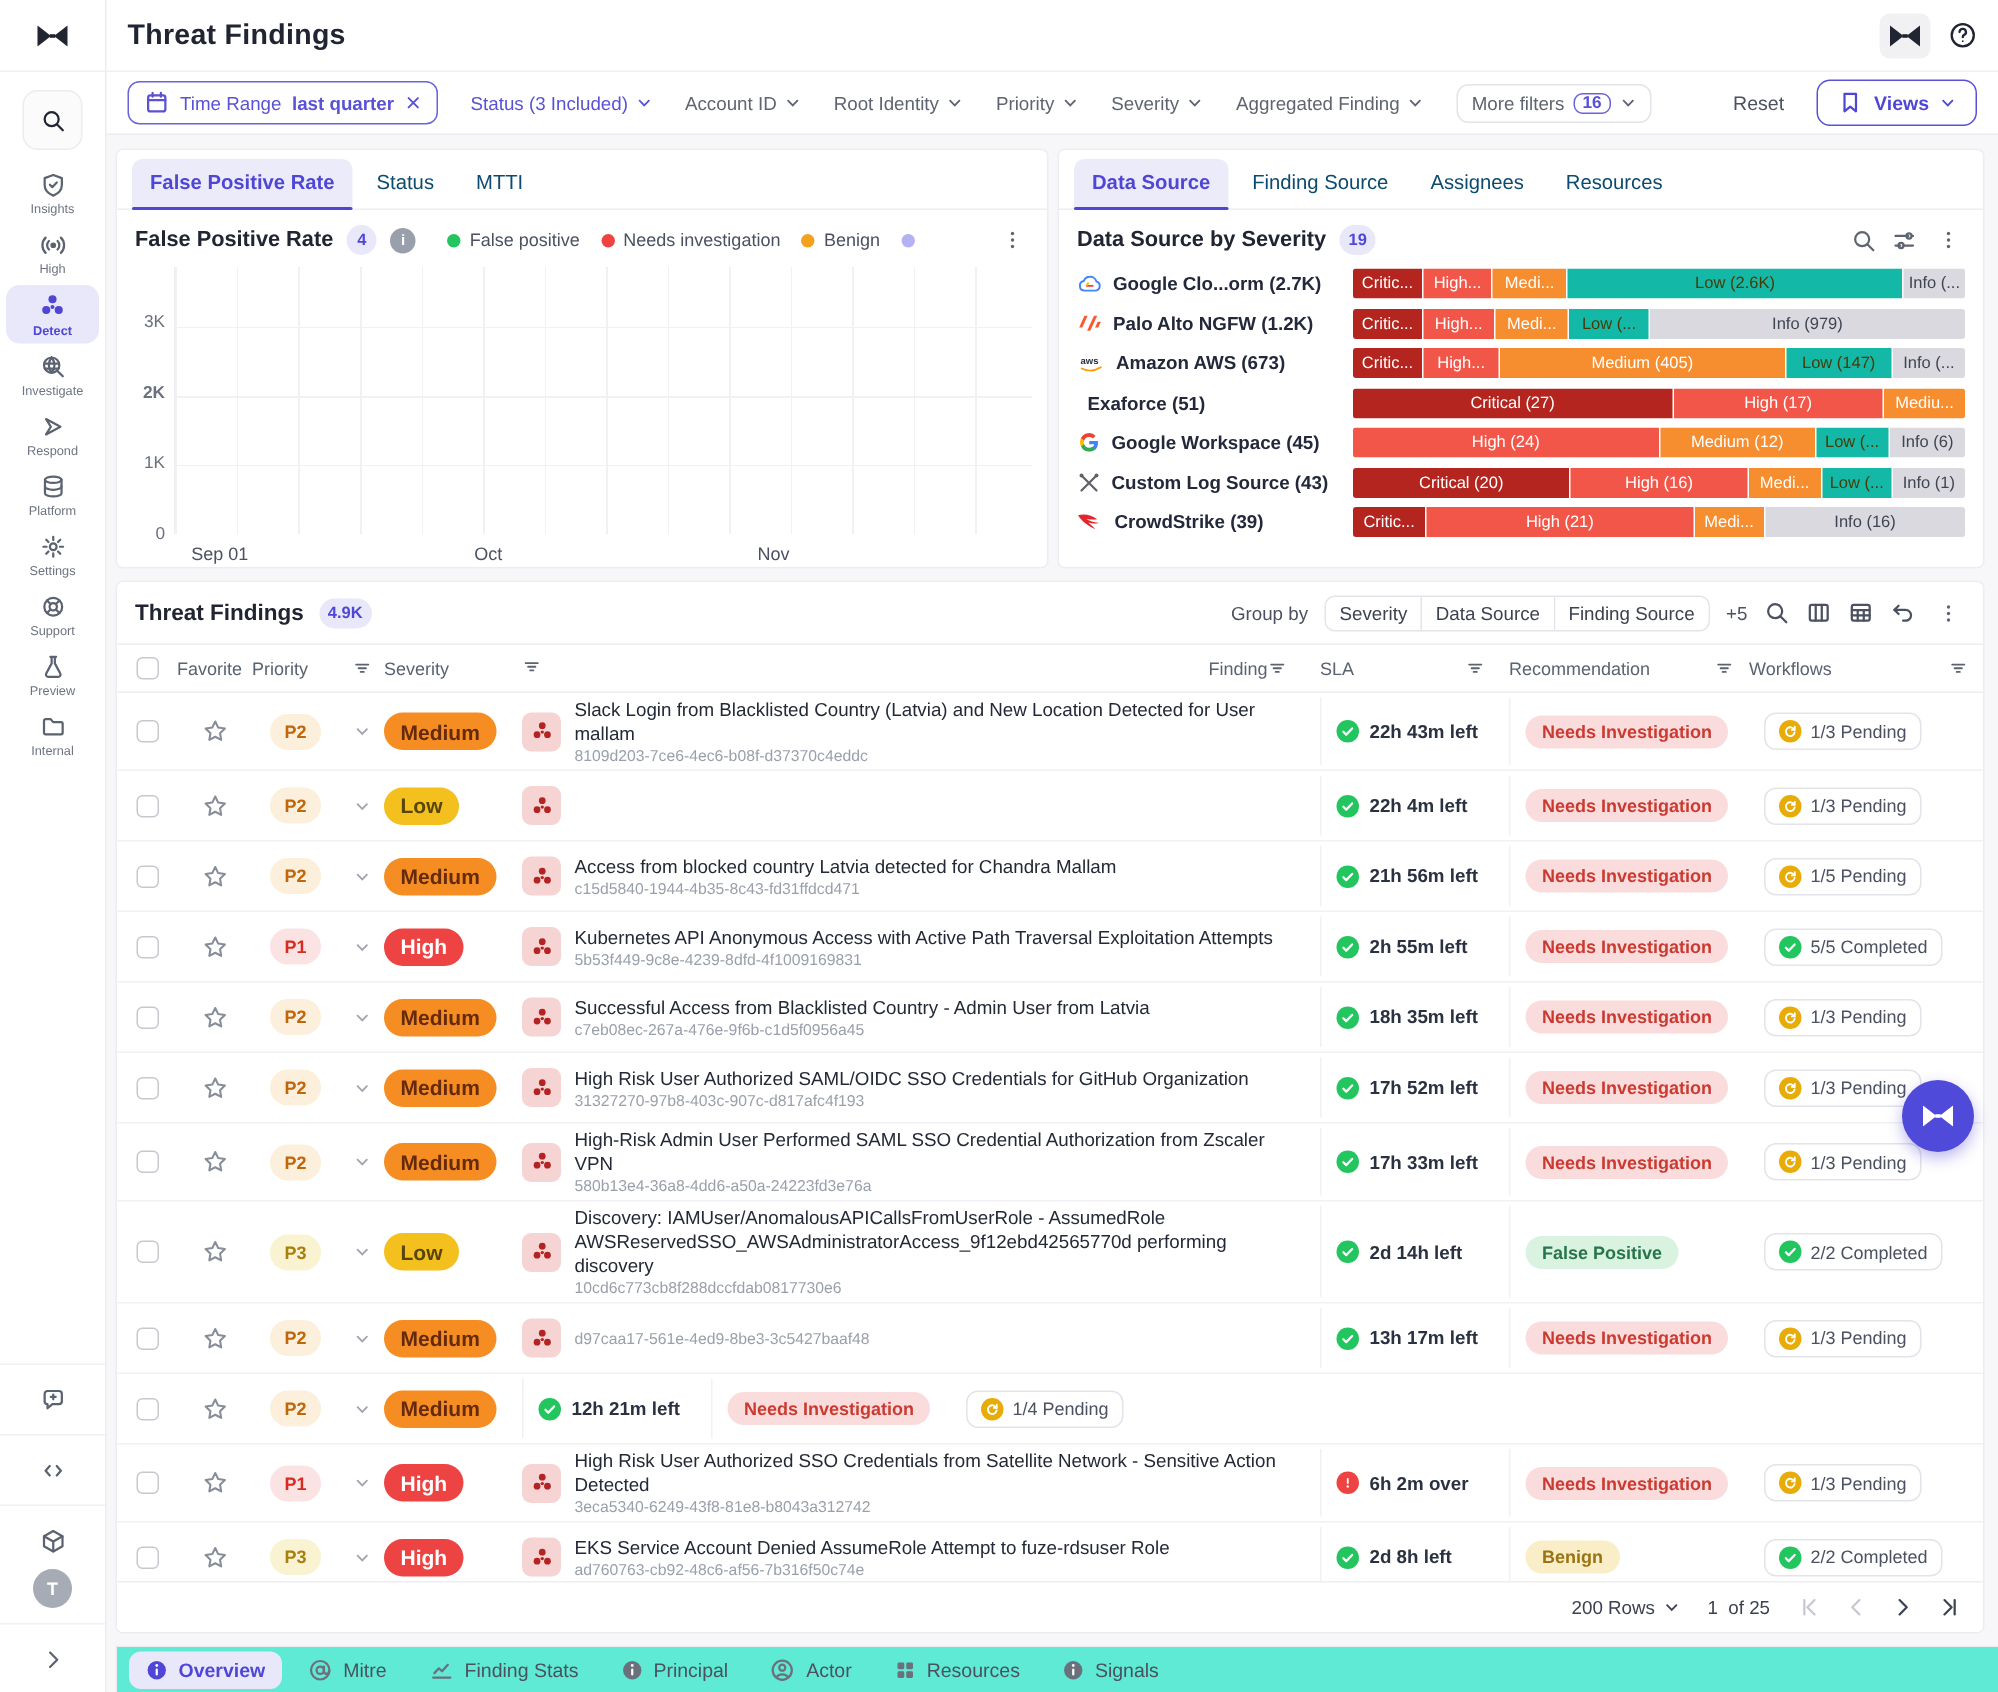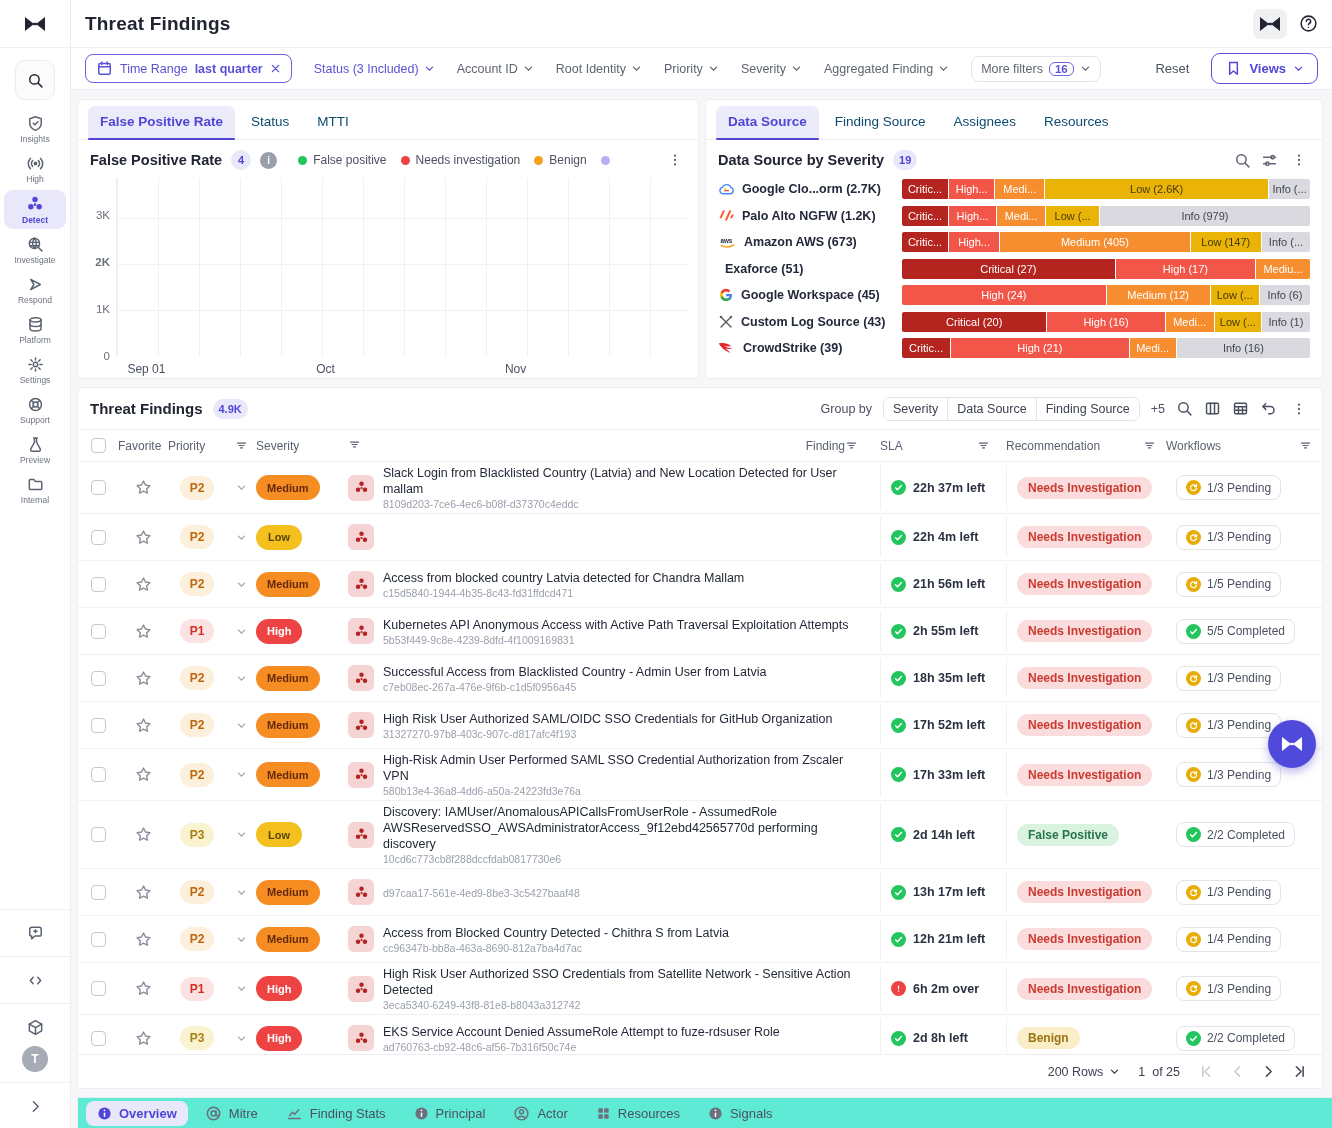--- a/index.html
+++ b/index.html
@@ -72,42 +72,42 @@
   
   .ds-head{display:flex;align-items:center;gap:9px;padding:10px 12px 4px}
   .ds-title{font-size:14.5px;font-weight:bold}
   .ds-tools{margin-left:auto;display:flex;align-items:center;gap:10px;color:#5f6570}
   .ds-rows{padding:2px 12px}
   .ds-row{display:flex;align-items:center;gap:8px;height:26.5px}
   .ds-name{display:flex;align-items:center;gap:7px;width:176px;font-size:12.5px;font-weight:bold;color:#23293a;white-space:nowrap;overflow:hidden}
   .ds-bar{flex:1;display:flex;height:20px;border-radius:2px;overflow:hidden;gap:1px}
   .seg{height:100%;display:flex;align-items:center;justify-content:center;font-size:11px;color:#fff;white-space:nowrap;overflow:hidden}
   .seg.critical{background:#b3251e}.seg.high{background:#f25649}.seg.medium{background:#f68d2e}
-  .seg.low{background:#eab308;color:#463a07}.seg.info{background:#d9d9df;color:#3f4551}
+  .seg.low{background:#14b8a6;color:#463a07}.seg.info{background:#d9d9df;color:#3f4551}
 
   
   .table-card{left:7px;top:388px;width:1244px;height:700px;overflow:hidden}
   .tbl-head{display:flex;align-items:center;padding:9px 12px;height:42px;border-bottom:1px solid #eeeef2}
   .tbl-title{font-size:15px;font-weight:bold}
   .tbl-tools{margin-left:auto;display:flex;align-items:center;gap:11px;font-size:12.5px;color:#4b5160}
   .groupby{display:flex;border:1px solid #e3e3ea;border-radius:7px;overflow:hidden}
   .gb-chip{padding:4px 9px;font-size:12.5px;color:#3c4250;border-right:1px solid #e3e3ea;cursor:pointer;background:#fff}
   .gb-chip:last-child{border-right:none}
   .colhead{display:flex;align-items:center;height:32px;border-bottom:1px solid #eeeef2;font-size:12px;color:#5b6270;padding-right:10px}
   .rows{height:592px;overflow:hidden}
   .trow{display:flex;align-items:center;border-bottom:1px solid #f1f1f4;min-height:47px;padding:3px 0;cursor:pointer}
   .c-check{width:40px;display:flex;justify-content:center}
   .checkbox{width:15px;height:15px;border:1.5px solid #c6c8cf;border-radius:4px;background:#fff;cursor:pointer}
   .c-fav{width:50px;display:flex;justify-content:center;color:#878d99}
   .c-pri{width:58px;display:flex;justify-content:center}
   .pri{min-width:34px;height:24px;border-radius:12px;font-size:12px;font-weight:bold;display:flex;align-items:center;justify-content:center;cursor:pointer}
   .pri.P1{background:#fbe3e4;color:#d92c20}.pri.P2{background:#fcefdc;color:#c0660b}.pri.P3{background:#faf3d1;color:#a8800d}
   .c-chev{width:30px;display:flex;justify-content:center;color:#a0a5af}
   .c-sev{width:92px}
-  .sev{display:inline-flex;align-items:center;justify-content:center;min-width:46px;height:25px;padding:0 11px;border-radius:13px;font-size:11px;font-weight:bold}
+  .sev{display:inline-flex;align-items:center;justify-content:center;min-width:46px;height:25px;padding:0 11px;border-radius:13px;font-size:14px;font-weight:bold}
   .sev.High{background:#ee4343;color:#fff}.sev.Medium{background:#f68d22;color:#652a0c}.sev.Low{background:#f3c01d;color:#584508}
   .c-find{flex:1;display:flex;align-items:center;gap:9px;padding-right:10px;min-width:0}
   .find-ic{width:26px;height:26px;border-radius:6px;background:#f6d4d4;color:#b42323;display:flex;align-items:center;justify-content:center;flex:none}
   .find-txt{min-width:0}
   .find-title{font-size:12.5px;color:#232936;line-height:1.28}
   .find-id{font-size:10.5px;color:#9aa0ab;margin-top:1px;white-space:nowrap;overflow:hidden;text-overflow:ellipsis}
   .c-sla{width:126px;display:flex;align-items:center;gap:7px;font-size:12.5px;font-weight:bold;color:#2a3140;border-left:1px solid #f1f1f4;align-self:stretch;padding-left:10px}
   .c-rec{width:166px;border-left:1px solid #f1f1f4;align-self:stretch;display:flex;align-items:center;padding-left:10px}
   .rec{padding:4px 11px;border-radius:12px;font-size:12px;font-weight:bold;white-space:nowrap}
   .rec.ni{background:#fadcdc;color:#cb3a31}.rec.fp{background:#d9f3e0;color:#27754a}.rec.benign{background:#f9eec7;color:#9b7412}
@@ -1181,21 +1181,21 @@
         <div class="find-title">Slack Login from Blacklisted Country (Latvia) and New Location Detected for User mallam</div>
         <div class="find-id">8109d203-7ce6-4ec6-b08f-d37370c4eddc</div>
       </div>
     </div>
     <div class="c-sla">
               <span class="badge-circ bg-green">
                 <svg width="9" height="9" viewBox="0 0 16 16" fill="none" stroke="#fff" stroke-width="2.6" stroke-linecap="round" stroke-linejoin="round">
                   <path d="M2.8 8.6 L6.2 12 L13.2 4.6"></path>
                 </svg>
               </span>
-              <span>22h 37m left</span>
+              <span>22h 43m left</span>
             </div>
     <div class="c-rec">
               <span class="rec ni">Needs Investigation</span>
             </div>
     <div class="c-wf">
               <span class="wf">
                 <span class="badge-circ bg-yellow">
                   <svg width="9" height="9" viewBox="0 0 16 16" fill="none" stroke="#fff" stroke-width="2.2" stroke-linecap="round">
                     <path d="M12.8 6.2 A5.2 5.2 0 1 0 13.2 9.4"></path>
                     <path d="M13.4 2.6 v3.8 h-3.6" stroke-width="2"></path>
@@ -1685,34 +1685,20 @@
               <span class="pri P2">P2</span>
             </div>
     <div class="c-chev">
               <span class="ic">
                 <svg width="11" height="11" viewBox="0 0 16 16" fill="none" stroke="currentColor" stroke-width="1.8" stroke-linecap="round">
                   <path d="M3.5 6 L8 10.5 L12.5 6"></path>
                 </svg>
               </span>
             </div>
     <div class="c-sev"><span class="sev Medium">Medium</span></div>
-    <div class="c-find">
-      <span class="find-ic">
-                <svg width="15" height="15" viewBox="0 0 16 16" fill="currentColor">
-                  <circle cx="8" cy="4" r="2.4"></circle>
-                  <circle cx="4.3" cy="10.4" r="2.4"></circle>
-                  <circle cx="11.7" cy="10.4" r="2.4"></circle>
-                  <circle cx="8" cy="8.6" r="1.2"></circle>
-                </svg>
-              </span>
-      <div class="find-txt">
-        <div class="find-title">Access from Blocked Country Detected - Chithra S from Latvia</div>
-        <div class="find-id">cc96347b-bb8a-463a-8690-812a7ba4d7ac</div>
-      </div>
-    </div>
     <div class="c-sla">
               <span class="badge-circ bg-green">
                 <svg width="9" height="9" viewBox="0 0 16 16" fill="none" stroke="#fff" stroke-width="2.6" stroke-linecap="round" stroke-linejoin="round">
                   <path d="M2.8 8.6 L6.2 12 L13.2 4.6"></path>
                 </svg>
               </span>
               <span>12h 21m left</span>
             </div>
     <div class="c-rec">
               <span class="rec ni">Needs Investigation</span>

